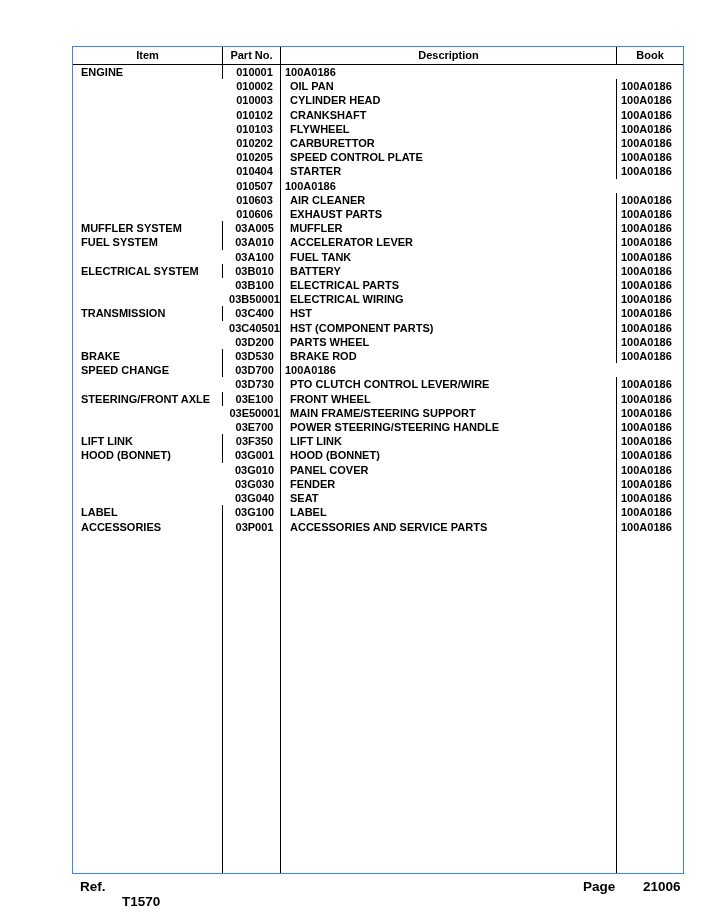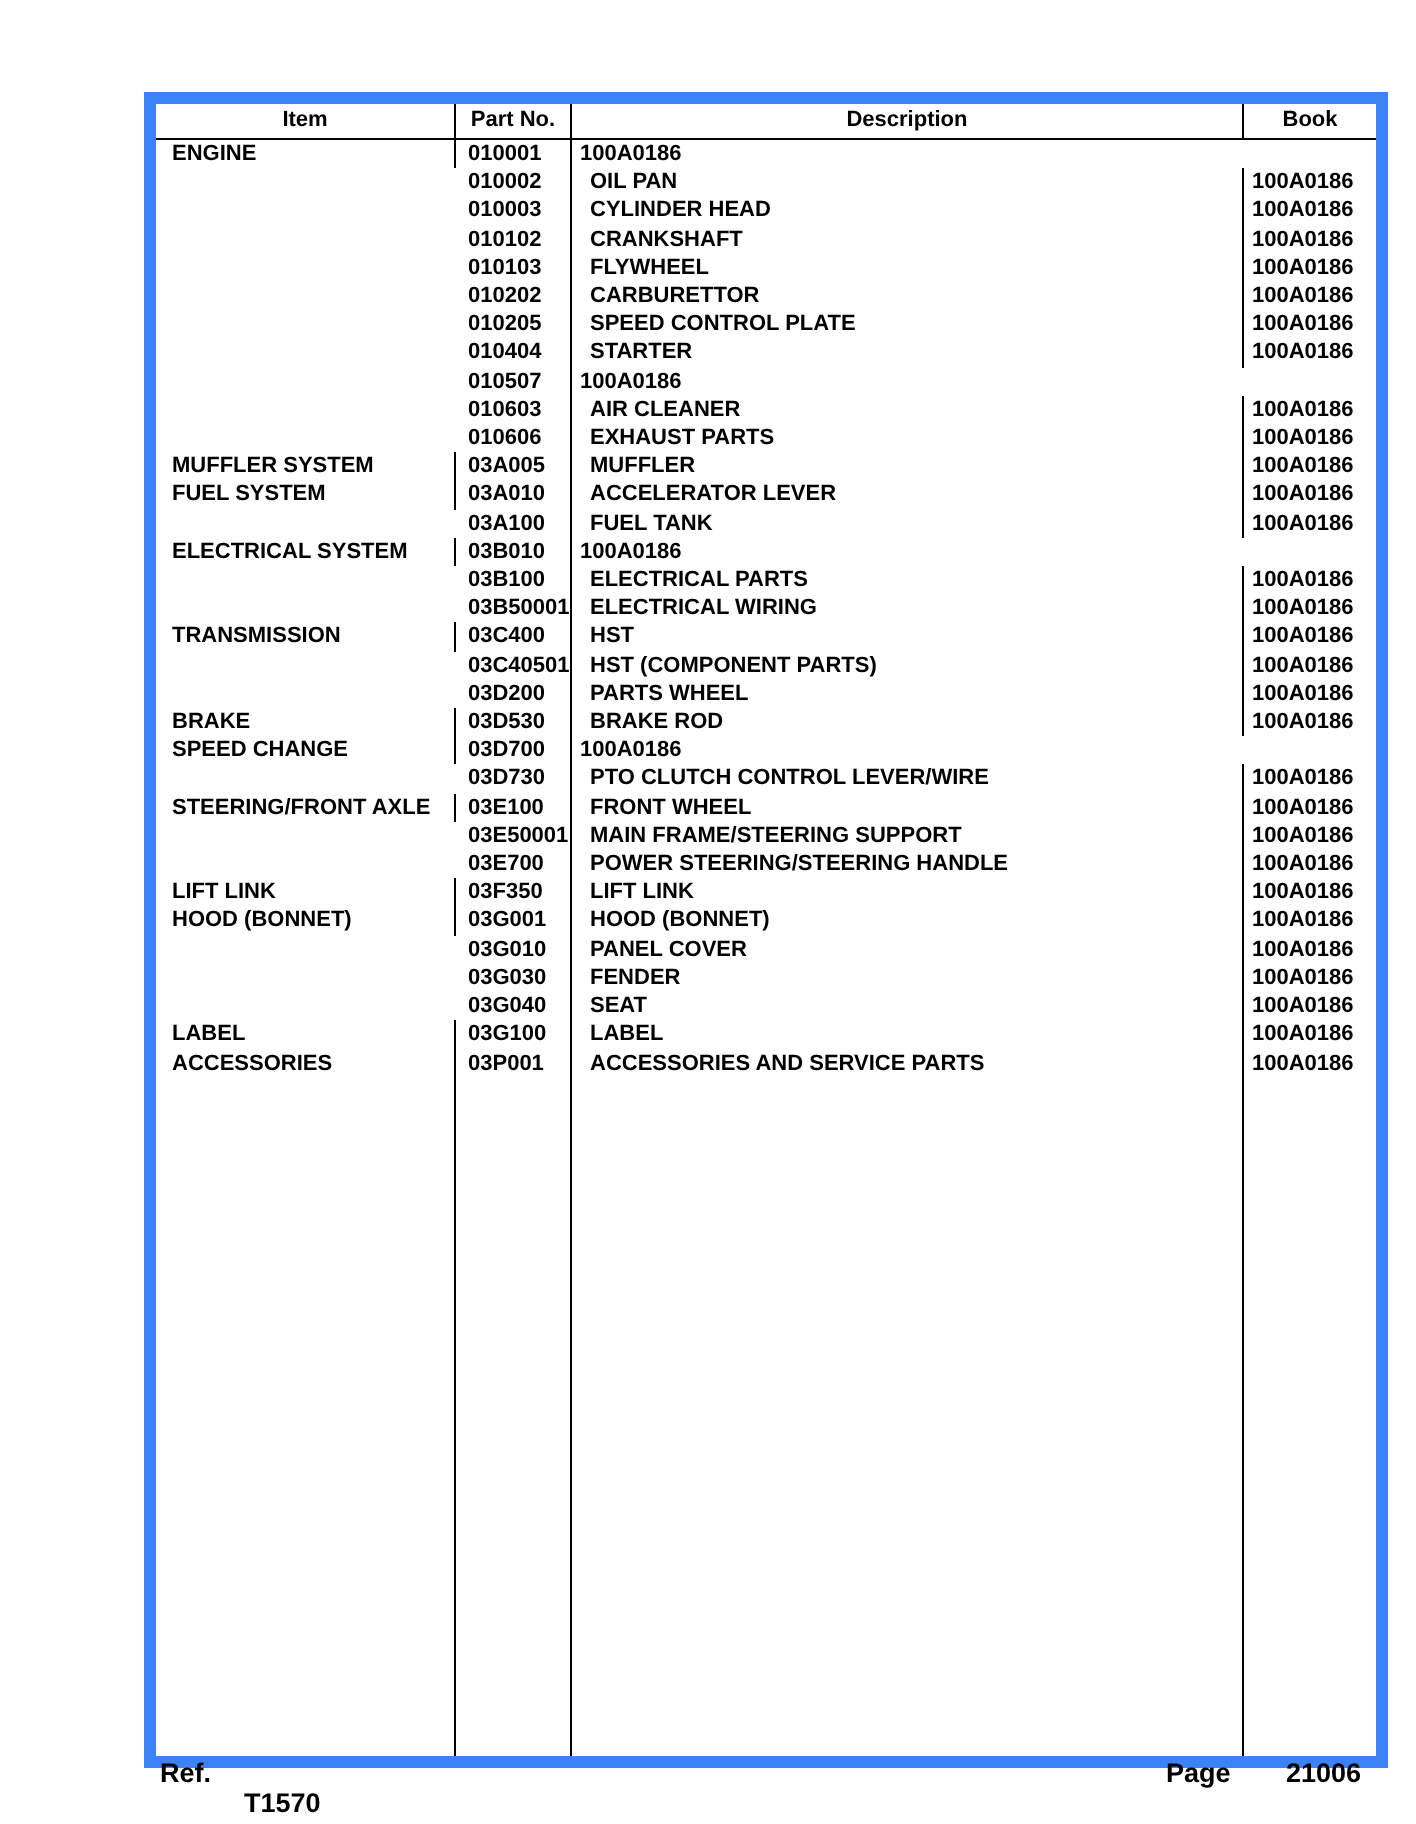--- a/index.html
+++ b/index.html
@@ -12,21 +12,21 @@
     font-family: "Liberation Sans", sans-serif;
     font-weight: bold;
     overflow: hidden;
   }
   .parts-table {
     position: absolute;
     left: 72px;
     top: 46px;
     width: 610px;
     height: 826px;
-    border: 6px solid #3b82f6;
+    border: 1px solid #3b82f6;
     display: flex;
     flex-direction: column;
   }
   .thead {
     display: flex;
     flex: 0 0 17px;
     border-bottom: 1px solid #000000;
     align-items: center;
   }
   .trow {
@@ -40,21 +40,21 @@
   .cell {
     box-sizing: border-box;
     height: 100%;
     overflow: hidden;
     white-space: nowrap;
     font-size: 11px;
     line-height: 14.2px;
   }
   .thead .cell { text-align: center; line-height: 16px; padding-left: 0; }
   .col-item { width: 150px; border-right: 1px solid #000000; padding-left: 8px; }
-  .col-part { width: 58px;  border-right: 1px solid #000000; padding-left: 6px; }
+  .col-part { width: 58px;  border-right: 1px solid #000000; padding-left: 6px; text-align: center; }
   .col-desc { width: 336px; border-right: 1px solid #000000; padding-left: 9px; }
   .col-book { flex: 1 1 auto; padding-left: 4px; }
   .footer-text {
     position: absolute;
     top: 879px;
     font-size: 13.5px;
     font-weight: bold;
     white-space: nowrap;
   }
   .ref-label  { left: 80px; text-align: center; }
@@ -155,20 +155,21 @@
         </div>
         <div class="trow">
           <div class="cell col-item"></div>
           <div class="cell col-part">03A100</div>
           <div class="cell col-desc">FUEL TANK</div>
           <div class="cell col-book">100A0186</div>
         </div>
         <div class="trow">
           <div class="cell col-item">ELECTRICAL SYSTEM</div>
           <div class="cell col-part">03B010</div>
+          <div class="cell col-desc">BATTERY</div>
           <div class="cell col-book">100A0186</div>
         </div>
         <div class="trow">
           <div class="cell col-item"></div>
           <div class="cell col-part">03B100</div>
           <div class="cell col-desc">ELECTRICAL PARTS</div>
           <div class="cell col-book">100A0186</div>
         </div>
         <div class="trow">
           <div class="cell col-item"></div>

